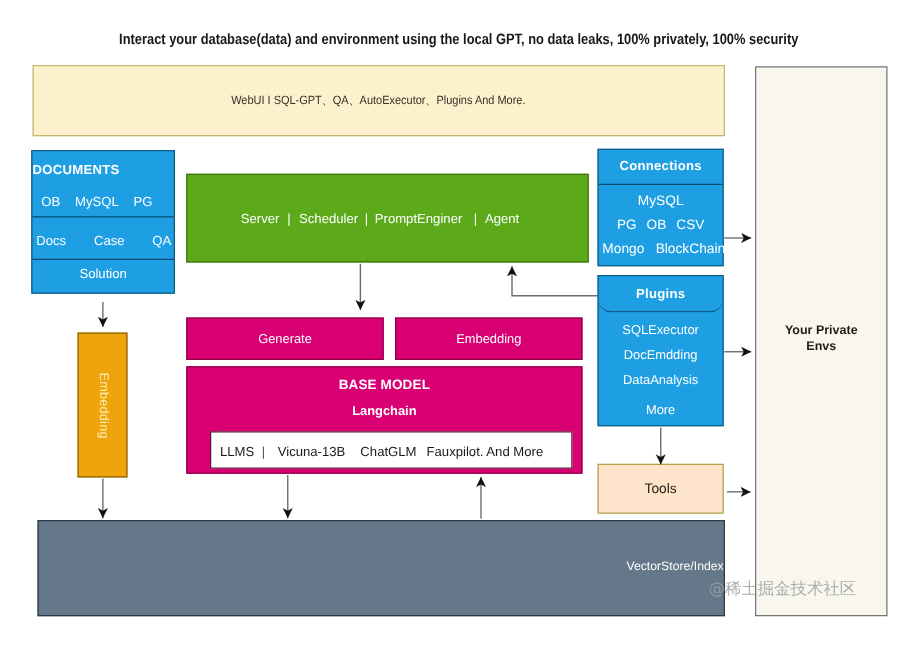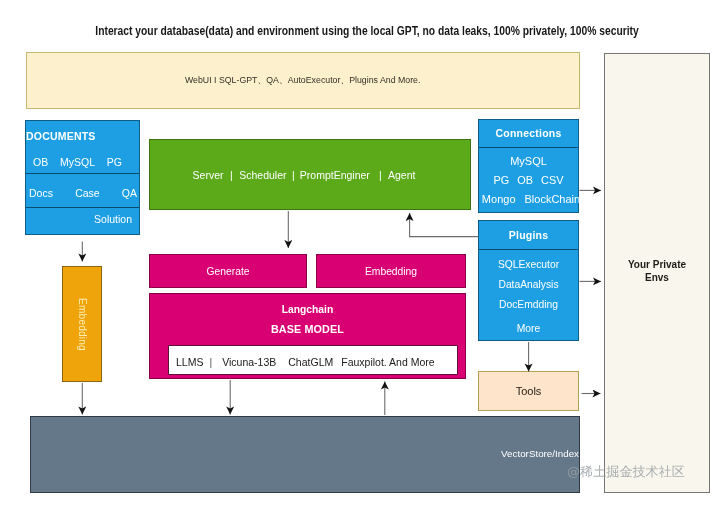--- a/index.html
+++ b/index.html
@@ -21,38 +21,38 @@
   #documents{left:25px;top:120px;width:115px;height:115px;background:#1E9FE3;border:1px solid #0F5E87;color:#fff;}
   .docsec{box-sizing:border-box;}
   #doc-s1{height:53px;border-bottom:1.6px solid #0A4C70;}
   #doc-s2{height:34px;border-bottom:1.6px solid #0A4C70;}
   #doc-s3{height:26px;}
   .dochdr{text-align:left;font-size:10.5px;font-weight:bold;height:28px;line-height:31px;letter-spacing:.02em;}
   .docrow{display:flex;justify-content:space-between;align-items:center;font-size:10.5px;height:100%;
           padding:0 7px;box-sizing:border-box;}
   #doc-s1 .docrow{height:25px;padding:0 17px 0 7px;}
   #doc-s2 .docrow{padding:4px 2px 0 3px;}
-  #doc-s3 .docrow{justify-content:flex-end;padding-bottom:4px;}
+  #doc-s3 .docrow{justify-content:center;padding-bottom:4px;}
 
   
   #server{left:149px;top:139px;width:322px;height:71px;background:#5CAA1A;border:1px solid #3C7410;
           color:#fff;font-size:10.5px;}
   #server-inner{white-space:nowrap;position:relative;left:-6px;font-size:0;}
   #server-inner .sv{font-size:10.5px;}
   .sv{display:inline-block;}
   #server-inner .sv:nth-child(2){margin:0 6.6px 0 6.4px;}
   #server-inner .sv:nth-child(4){margin:0 5.2px 0 5.4px;}
   #server-inner .sv:nth-child(6){margin:0 6.2px 0 9.2px;}
 
   
   #connections{left:478px;top:119px;width:101px;height:94px;background:#1E9FE3;border:1px solid #0F5E87;color:#fff;}
   #plugins{left:478px;top:220px;width:101px;height:121px;background:#1E9FE3;border:1px solid #0F5E87;color:#fff;}
   .panelhdr{text-align:center;font-size:10.5px;font-weight:bold;letter-spacing:.02em;}
   #connections .panelhdr{height:28px;line-height:27px;box-sizing:border-box;border-bottom:1.6px solid #0A4C70;}
-  #plugins .panelhdr{height:29px;line-height:28px;box-sizing:border-box;border-bottom:1.6px solid #0A4C70;}
+  #plugins .panelhdr{height:29px;line-height:28px;box-sizing:border-box;border-bottom:1.6px solid #0A4C70;border-radius:10px;}
   .conrow{display:flex;justify-content:center;font-size:10.3px;line-height:19px;white-space:nowrap;}
   .conrow span + span{margin-left:7px;}
   #connections .conrow:nth-child(1){margin-top:4px;font-size:11px;}
   #connections .conrow:nth-child(2){font-size:10.9px;}
   #connections .conrow:nth-child(2) span + span{margin-left:8px;}
   #connections .conrow:nth-child(3){font-size:11px;padding-left:5px;}
   #connections .conrow:nth-child(3) span + span{margin-left:9px;}
   .plgrow{text-align:center;font-size:10.3px;line-height:20.2px;}
   #plugins-body{padding-top:5px;}
   #plg-more{margin-top:3.4px;}
@@ -159,40 +159,40 @@
         <span>Mongo</span>
         <span>BlockChain</span>
       </div>
     </div>
   </div>
 
   <div class="abs" id="plugins">
     <div class="panelhdr">Plugins</div>
     <div class="panelbody" id="plugins-body">
       <div class="plgrow">SQLExecutor</div>
+      <div class="plgrow">DocEmdding</div>
       <div class="plgrow">DataAnalysis</div>
-      <div class="plgrow">DocEmdding</div>
       <div class="plgrow" id="plg-more">More</div>
     </div>
   </div>
 
   <div class="abs ctr" id="embed-left">
     <span id="embed-left-txt">Embedding</span>
   </div>
 
   <div class="abs ctr pinkbox" id="generate">
     <span>Generate</span>
   </div>
   <div class="abs ctr pinkbox" id="embed-mid">
     <span>Embedding</span>
   </div>
 
   <div class="abs pinkbox" id="basemodel">
+    <div id="bm-title">BASE MODEL</div>
     <div id="bm-sub">Langchain</div>
-    <div id="bm-title">BASE MODEL</div>
     <div id="bm-llms">
       <span class="llm">LLMS</span>
       <span class="llm sep">|</span>
       <span class="llm">Vicuna-13B</span>
       <span class="llm">ChatGLM</span>
       <span class="llm">Fauxpilot. And More</span>
     </div>
   </div>
 
   <div class="abs ctr" id="tools">

